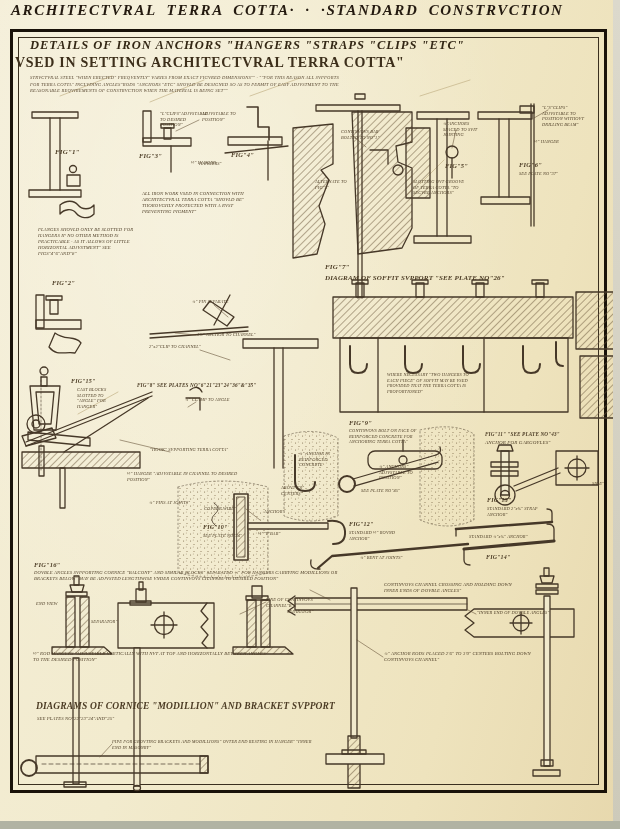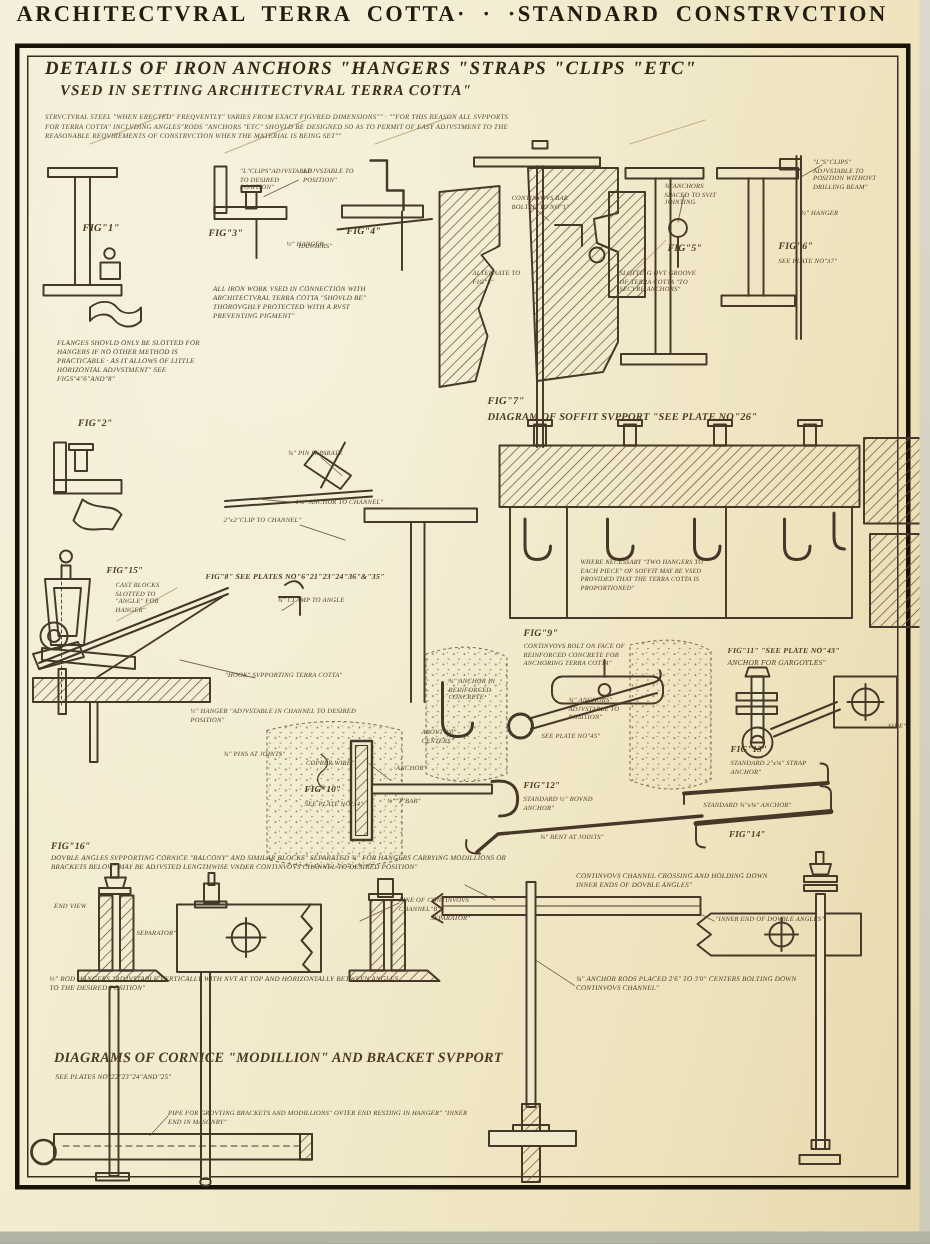--- a/index.html
+++ b/index.html
@@ -5,31 +5,31 @@
   html,body{margin:0;padding:0;background:#93948a;}
   .sheet{position:relative;width:620px;height:829px;overflow:hidden;
     font-family:"Liberation Serif","DejaVu Serif",serif;
     background:
       radial-gradient(ellipse at 30% 25%, rgba(255,255,255,.28), rgba(255,255,255,0) 55%),
       linear-gradient(105deg,#f4eed7 0%,#f2ebce 38%,#eee3bd 75%,#e7d8ad 100%);}
   .edge-right{position:absolute;right:0;top:0;width:7px;height:100%;
     background:linear-gradient(180deg,#dcd9cc,#cdcaba);}
   .edge-bottom{position:absolute;left:0;top:821px;width:100%;height:8px;background:#b1b3a3;}
   .page-header{position:absolute;left:11px;top:2px;font-weight:700;font-size:15px;
-    letter-spacing:1.6px;word-spacing:5px;color:#241a10;white-space:nowrap;}
+    letter-spacing:1.6px;word-spacing:5px;color:#241a10;white-space:nowrap;font-style:italic;}
   .page-footer{position:absolute;left:4px;top:796px;font-weight:700;font-size:15.5px;
     letter-spacing:1.5px;word-spacing:4px;color:#1f160c;white-space:nowrap;}
   .frame-outer{position:absolute;left:10px;top:29px;width:597px;height:764px;
     border:3px solid #191209;box-sizing:border-box;}
   .frame-inner{position:absolute;left:18px;top:37px;width:581px;height:748px;
     border:1px solid #3a2f1f;box-sizing:border-box;}
   .plate-title{position:absolute;left:30px;top:38px;font-style:italic;font-weight:700;
     font-size:12.5px;letter-spacing:1px;color:#33261596;color:#332715;white-space:nowrap;}
-  .plate-subtitle{position:absolute;left:40px;top:55px;font-style:italic;font-weight:700;
-    font-size:10px;letter-spacing:.7px;color:#3d2f1b;white-space:nowrap;}
+  .plate-subtitle{position:absolute;left:15px;top:55px;font-weight:700;
+    font-size:14px;letter-spacing:.7px;color:#3d2f1b;white-space:nowrap;}
   .intro{position:absolute;left:30px;top:75px;font-style:italic;font-size:4.6px;
     line-height:1.45;color:#574630;letter-spacing:.2px;}
   .intro div{white-space:nowrap;}
   .drawings{position:absolute;left:0;top:0;}
   .ann-layer{position:absolute;left:0;top:0;width:620px;height:829px;}
   .ann{position:absolute;font-style:italic;color:#4c3c25;line-height:1.3;letter-spacing:.15px;}
 </style>
 </head>
 <body>
 

